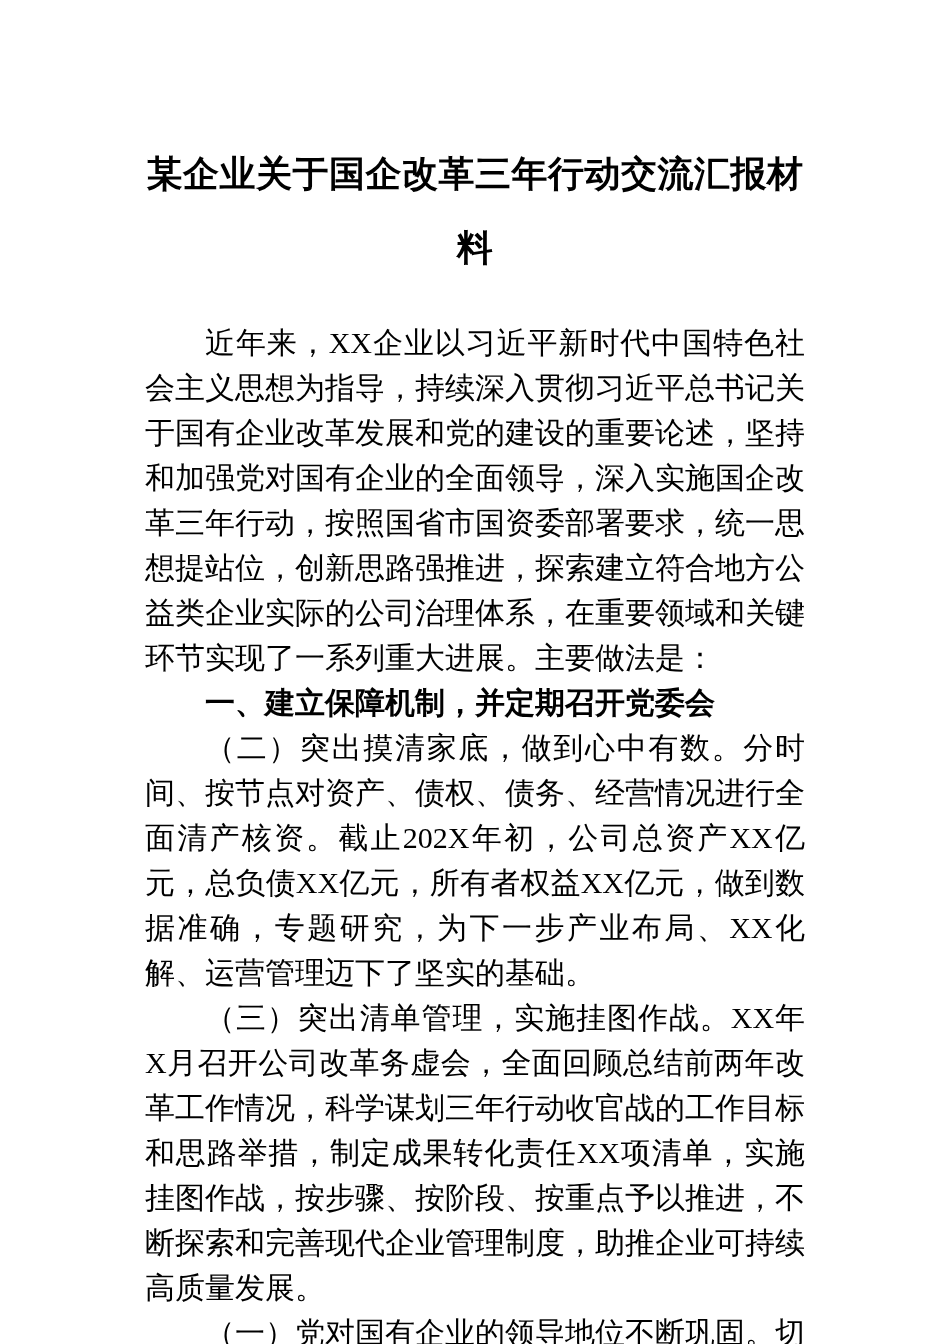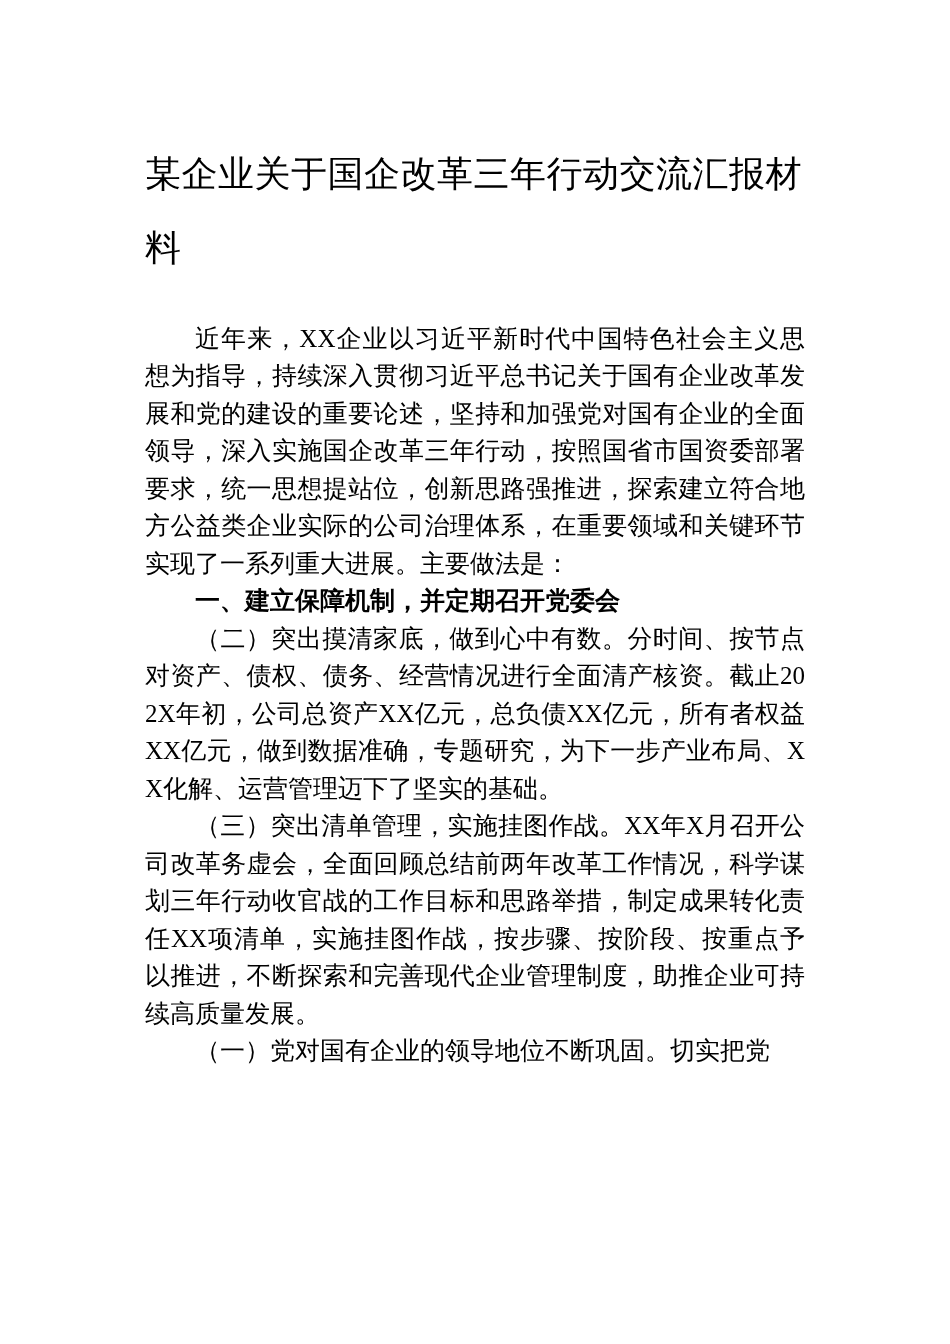--- a/index.html
+++ b/index.html
@@ -14,28 +14,28 @@
     margin: 0 auto;
     background: #ffffff;
     box-sizing: border-box;
     padding: 138px 145px 0 145px;
     color: #000000;
     font-family: "Liberation Serif", "DejaVu Serif", serif;
     overflow: hidden;
   }
   .doc-title {
     font-size: 36px;
-    font-weight: normal;
-    text-align: left;
+    font-weight: bold;
+    text-align: center;
     line-height: 2.05;
     margin: 0 0 34px 0;
     letter-spacing: 0.5px;
   }
   .doc-body p {
-    font-size: 25px;
+    font-size: 30px;
     line-height: 1.5;
     text-align: justify;
     text-indent: 2em;
     margin: 0;
     word-break: break-all;
   }
   .doc-body p.heading {
     font-weight: bold;
   }
 </style>

